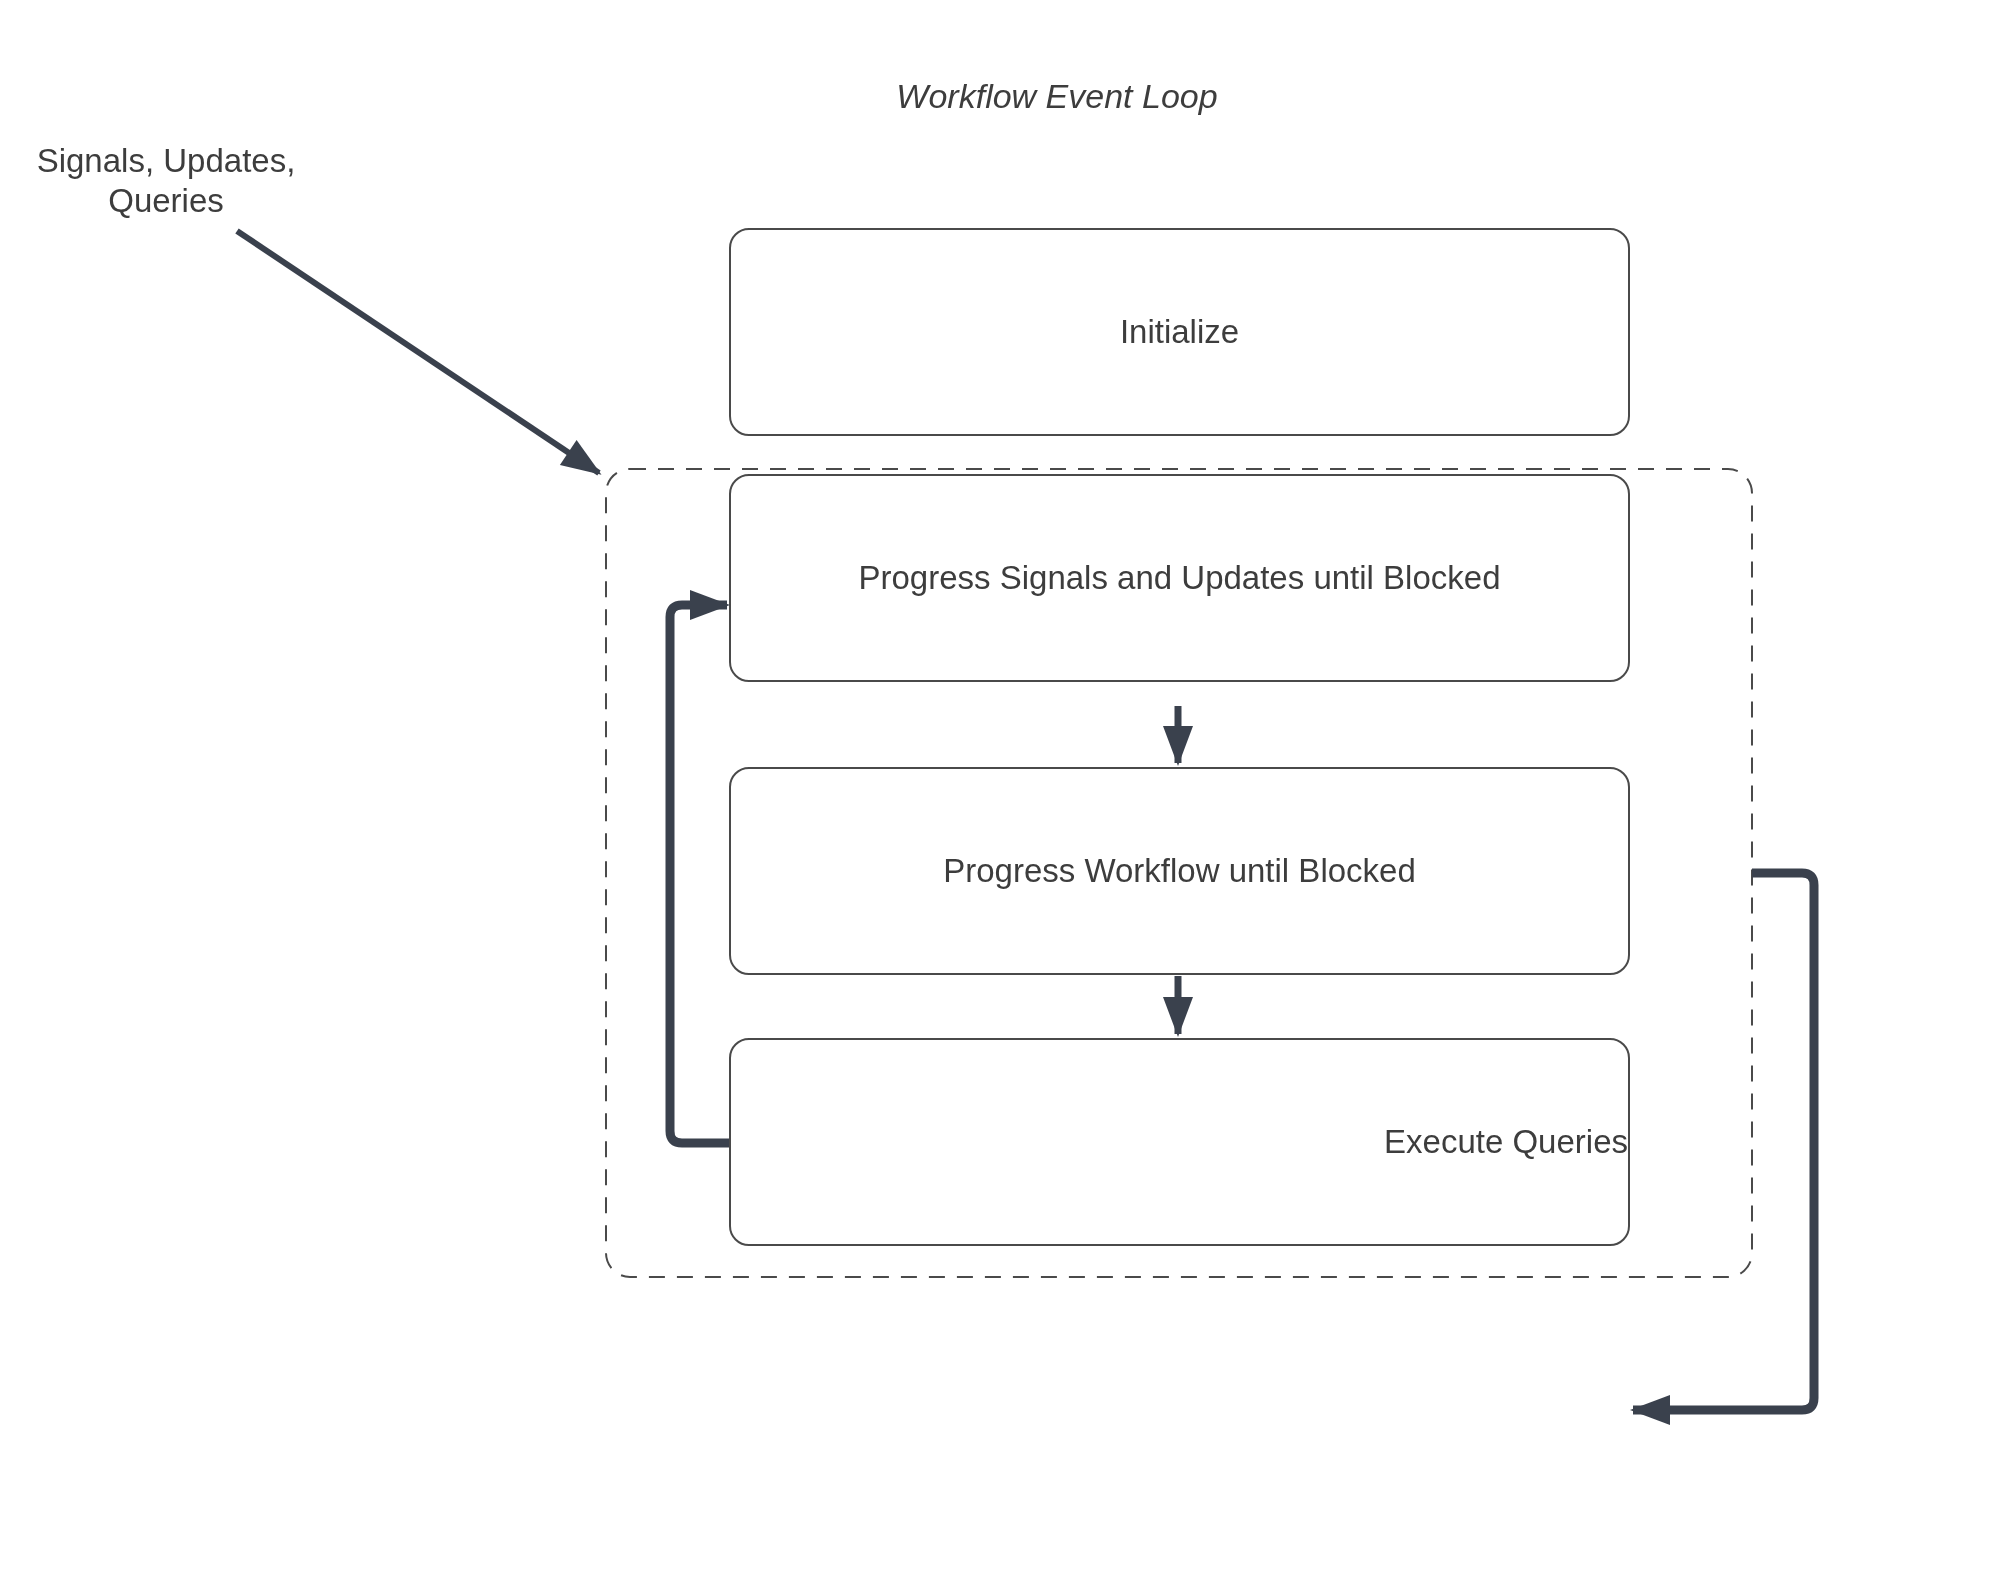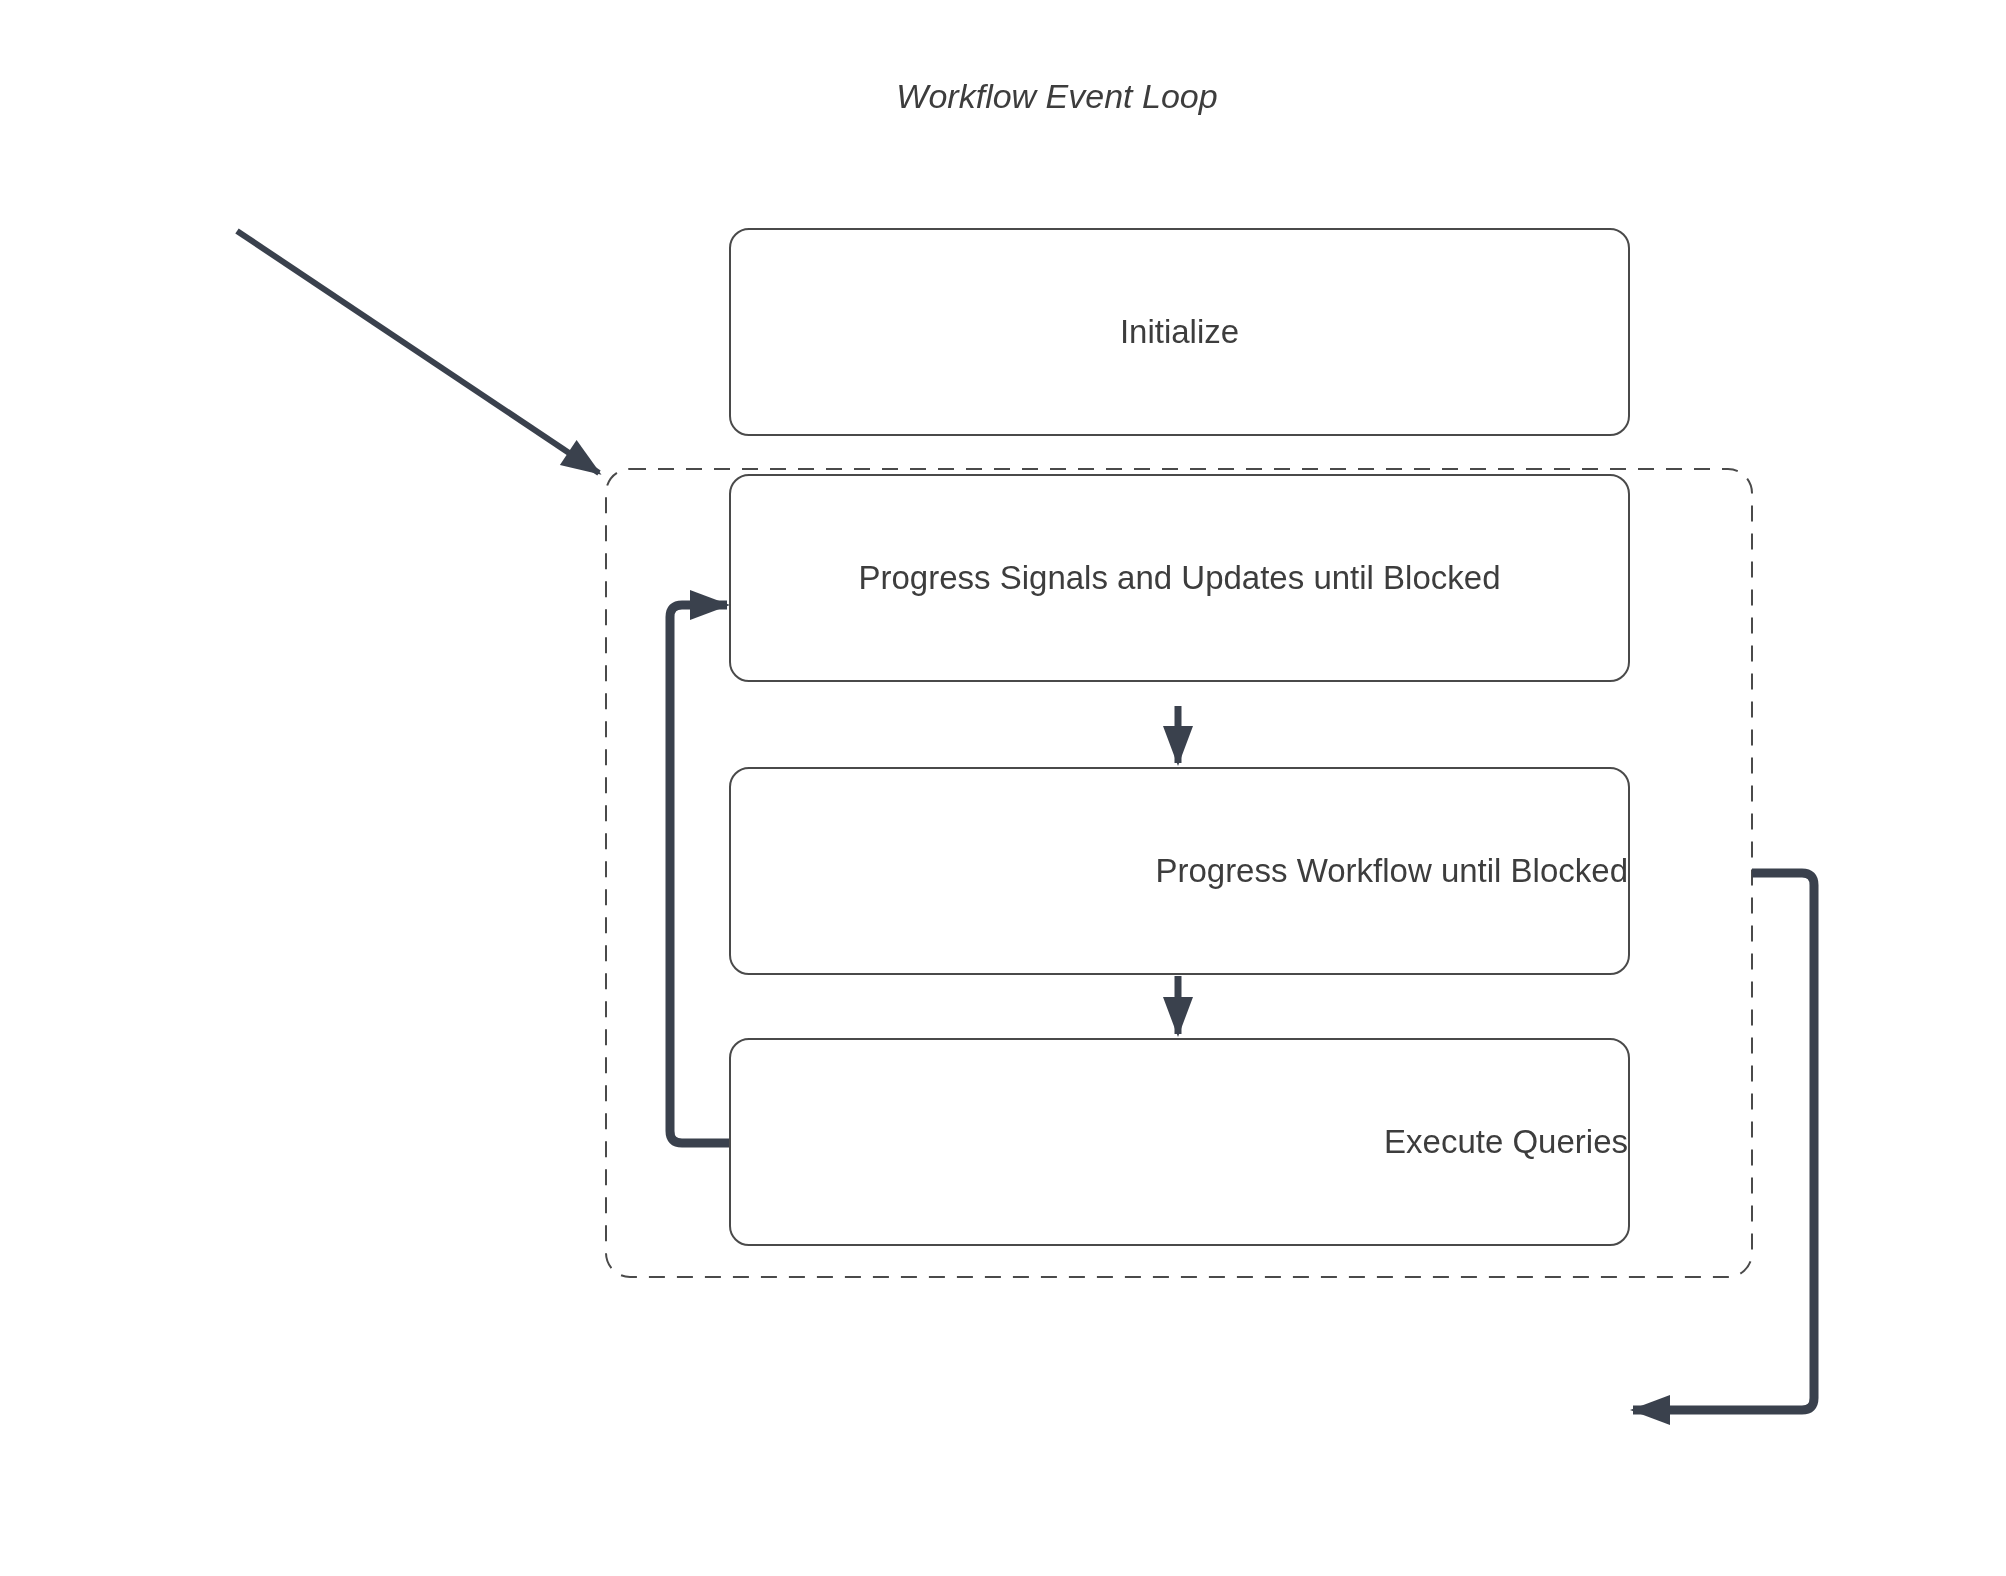--- a/index.html
+++ b/index.html
@@ -52,21 +52,21 @@
     align-items: center;
     justify-content: center;
     text-align: center;
     font-size: 33px;
     line-height: 40px;
     color: var(--text, #3d3d3d);
     z-index: 1;
   }
   .node-initialize        { top: 228px; }
   .node-progress-signals  { top: 474px; }
-  .node-progress-workflow { top: 767px; justify-content: flex-end; }
+  .node-progress-workflow { top: 767px; }
   .node-execute-queries   { top: 1038px; justify-content: flex-end; }
   .node-complete          { top: 1307px; }
   svg.wires {
     position: absolute;
     top: 0;
     left: 0;
     z-index: 2;
     pointer-events: none;
   }
   svg.wires .thin   { stroke: var(--connector, #3a414d); stroke-width: 6; fill: none; }
@@ -79,20 +79,22 @@
     stroke-dasharray: 16 12;
   }
 </style>
 </head>
 <body>
 
 <div class="canvas">
 
   <div class="diagram-title">Workflow Event Loop</div>
 
+  <div class="side-label">Signals, Updates,
+Queries</div>
 
   <div class="node node-initialize">
     <span>Initialize</span>
   </div>
 
   <div class="node node-progress-signals">
     <span>Progress Signals and Updates until Blocked</span>
   </div>
 
   <div class="node node-progress-workflow">

